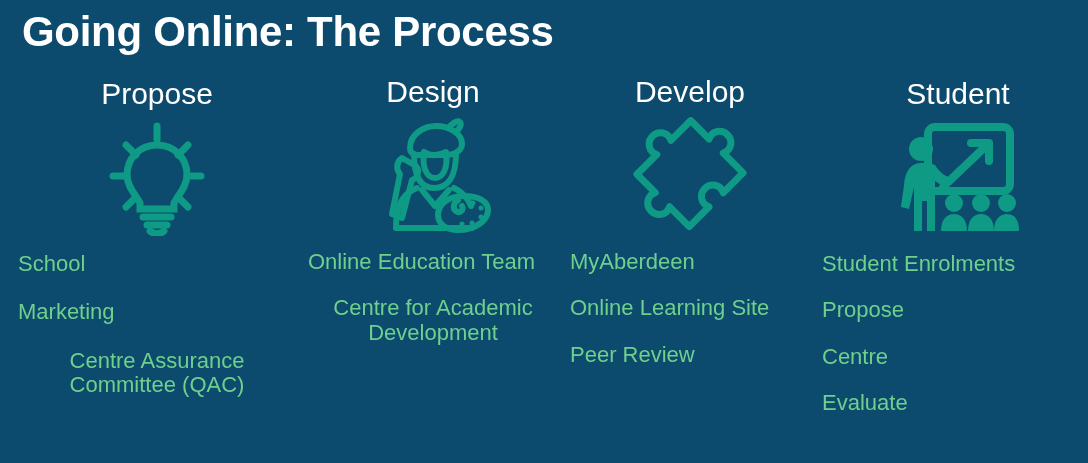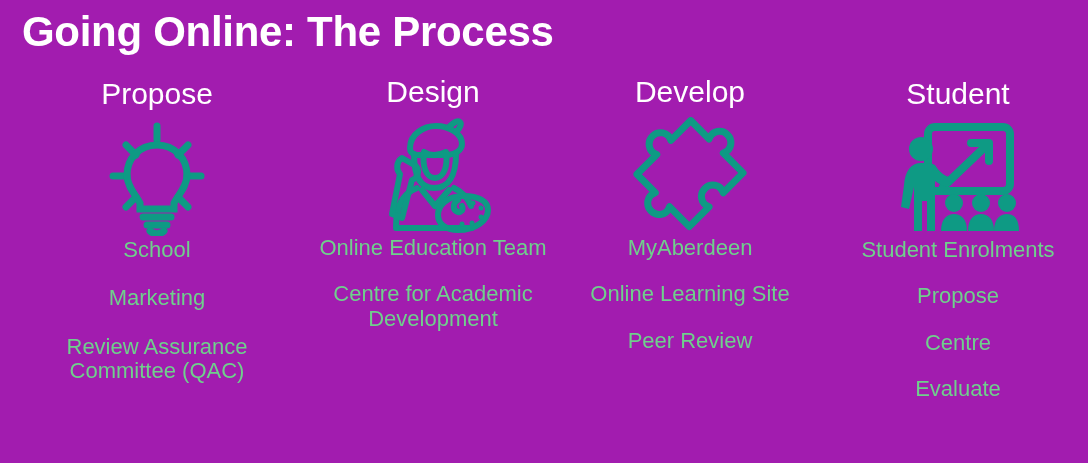--- a/index.html
+++ b/index.html
@@ -10,21 +10,21 @@
     width: 1088px;
     height: 463px;
     background: #013a52;
     font-family: "Liberation Sans", sans-serif;
     overflow: hidden;
   }
   .slide {
     position: relative;
     width: 1088px;
     height: 463px;
-    background: #a21caf;
+    background: #0c4a6e;
     box-sizing: border-box;
   }
   .slide-title {
     position: absolute;
     left: 22px;
     top: 8px;
     font-size: 42px;
     font-weight: bold;
     color: #ffffff;
     letter-spacing: -0.3px;
@@ -62,24 +62,24 @@
 
   .icon-wrap {
     height: 122px;
     display: flex;
     align-items: center;
     justify-content: center;
   }
   .icon-wrap svg { display: block; }
 
   .col-items {
-    margin-top: 0;
+    margin-top: 14px;
     display: flex;
     flex-direction: column;
-    align-items: center;
+    align-items: flex-start;
     width: 100%;
   }
   .col-item {
     font-size: 22px;
     color: #6fd08c;
     text-align: center;
     line-height: 1.12;
     margin-bottom: 22px;
     padding: 0 6px;
     box-sizing: border-box;
@@ -111,21 +111,21 @@
           <path d="M91 89 l-10 -10"></path>
           <path d="M60 27 C42 27 30 41 30 57 C30 69 39 77 43 85 L43 91 L77 91 L77 85 C81 77 90 69 90 57 C90 41 78 27 60 27 Z" fill="none"></path>
           <path d="M46 99 h28"></path>
           <path d="M50 107 h20"></path>
           <path d="M53 113 q7 6 14 0" fill="none"></path>
         </svg>
       </div>
       <div class="col-items">
         <div class="col-item">School</div>
         <div class="col-item">Marketing</div>
-        <div class="col-item">Review Assurance Committee (QAC)</div>
+        <div class="col-item">Centre Assurance Committee (QAC)</div>
       </div>
     </div>
 
     <div class="column col-1">
       <div class="col-header">Design</div>
       <div class="icon-wrap">
         <svg width="122" height="118" viewBox="0 0 122 118" fill="none" stroke="#0e9a84" stroke-width="6" stroke-linecap="round" stroke-linejoin="round">
 
           <path d="M38 32 C38 18 52 10 64 10 C78 10 90 18 90 28 C90 34 84 38 76 39 L44 39 C40 38 38 36 38 32 Z"></path>
           <path d="M76 12 C82 6 86 4 88 6 C90 8 88 12 84 16"></path>

